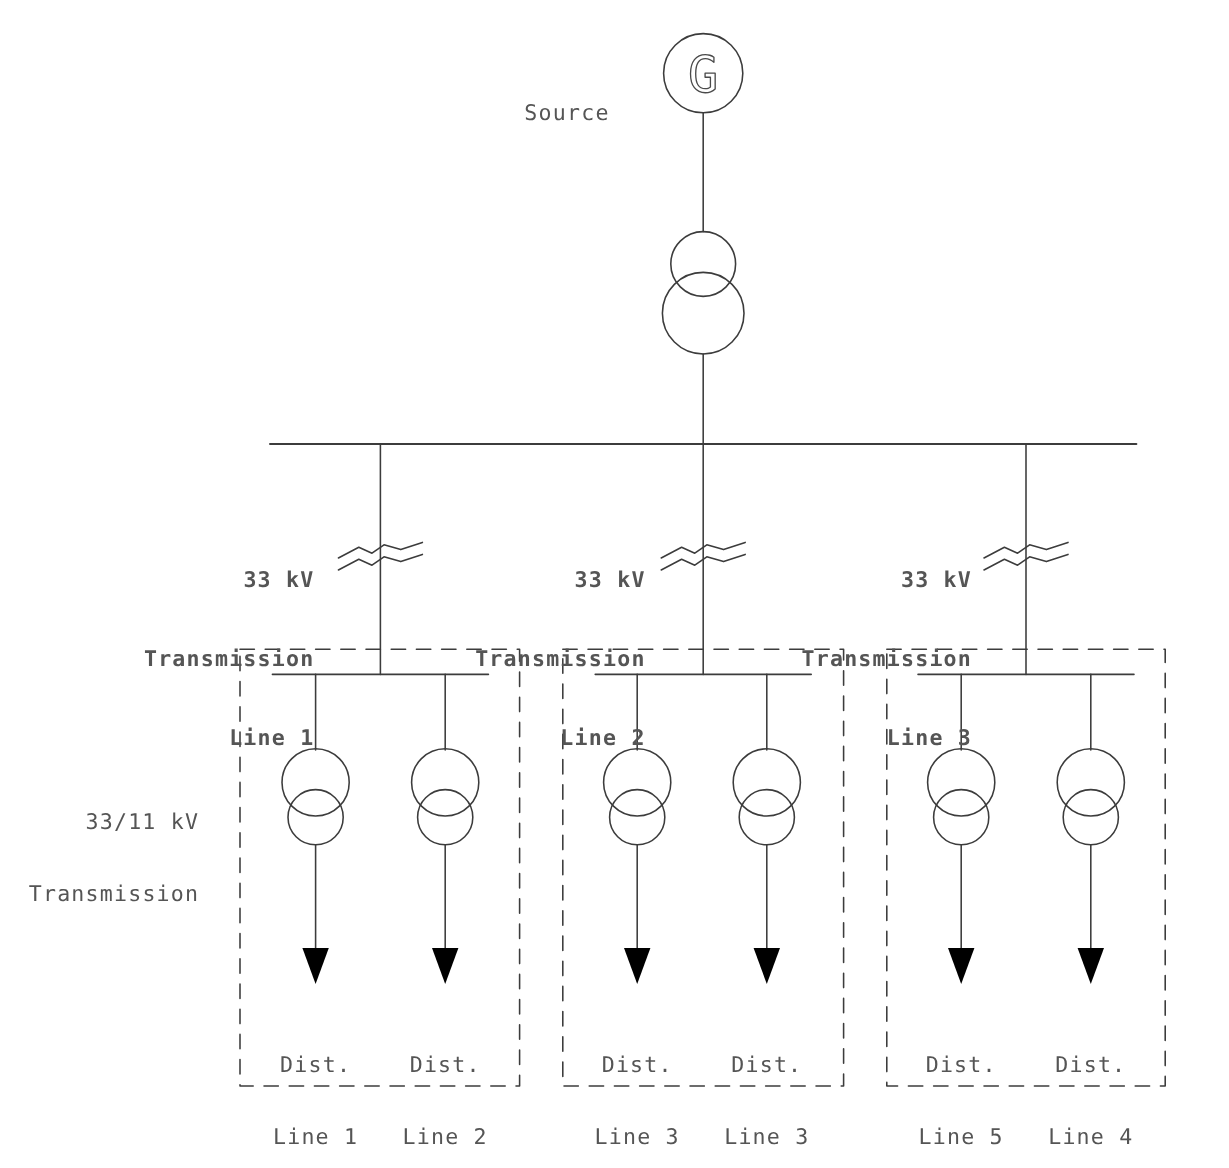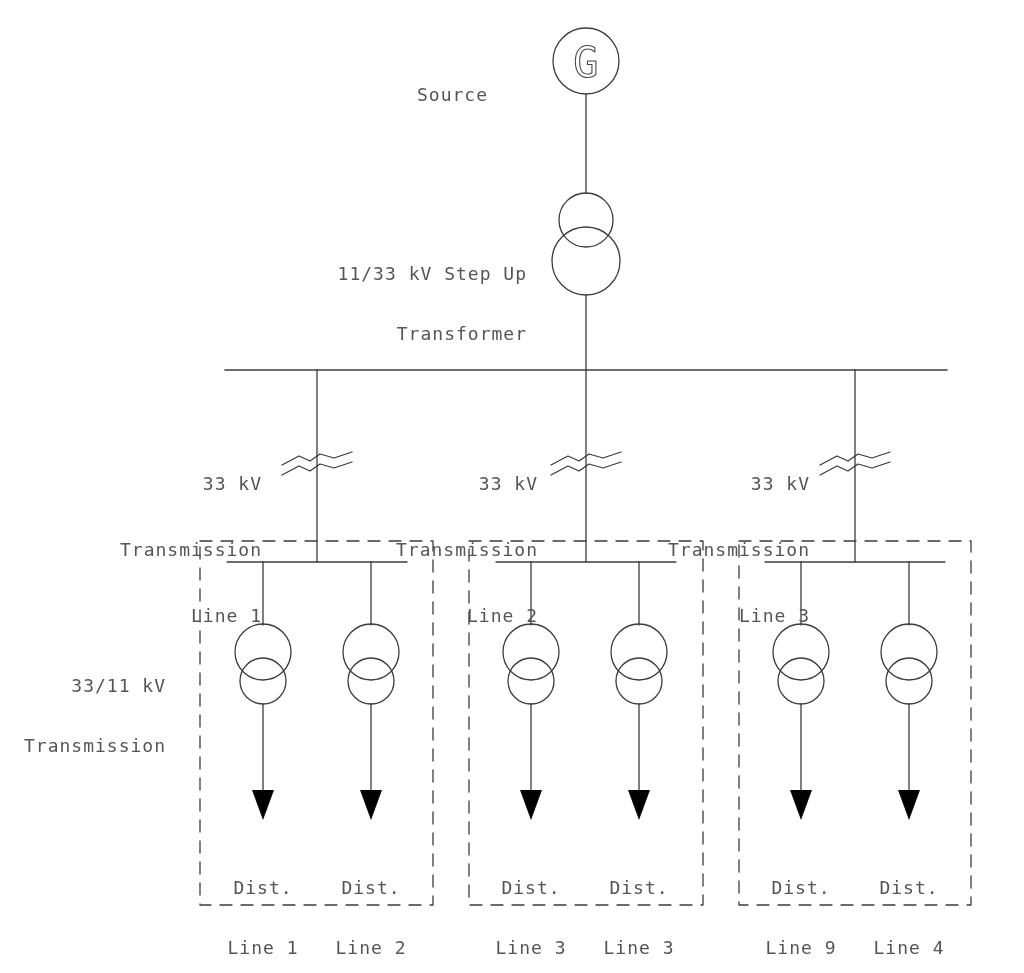--- a/index.html
+++ b/index.html
@@ -26,21 +26,21 @@
     position: absolute;
     font-size: 18px;
     line-height: 20px;
     letter-spacing: 1px;
     color: #555555;
     white-space: pre;
   }
   .lbl div { pointer-events: none; }
   .right { text-align: right; }
   .center { text-align: center; }
-  .trans-lbl { line-height: 22px; }
+  .trans-lbl { line-height: 22px; font-weight: bold; }
 </style>
 </head>
 <body>
 
 <div id="stage">
 
   <svg id="linework" viewBox="0 0 1024 973" fill="none" stroke="#3c3c3c" stroke-width="1.3" stroke-linecap="round" stroke-linejoin="round">
 
     <g>
       <circle cx="586" cy="61" r="33"></circle>
@@ -120,28 +120,24 @@
     </g>
     <g>
       <line x1="909" y1="562" x2="909" y2="625"></line>
       <circle cx="909" cy="652" r="28"></circle>
         <circle cx="909" cy="681" r="23"></circle>
       <line x1="909" y1="704" x2="909" y2="791"></line>
       <polygon points="898,790 920,790 909,820" fill="#000000" stroke="none"></polygon>
     </g>
   </svg>
 
-  <div class="lbl right" style="right:536px; top:45px;">
+  <div class="lbl right" style="right:516px; top:45px;">
     <div>Source</div>
   </div>
 
-  <div class="lbl right" style="right:497px; top:224px;">
-    <div>11/33 kV Step Up</div>
-    <div>Transformer</div>
-  </div>
 
 
   <div class="lbl right trans-lbl" style="right:762px; top:429px;">
     <div>33 kV</div>
     <div>Transmission</div>
     <div>Line 1</div>
   </div>
   <div class="lbl right trans-lbl" style="right:486px; top:429px;">
     <div>33 kV</div>
     <div>Transmission</div>
@@ -169,21 +165,21 @@
   <div class="lbl center" style="left:471px; top:838px; width:120px;">
     <div>Dist.</div>
     <div>Line 3</div>
   </div>
   <div class="lbl center" style="left:579px; top:838px; width:120px;">
     <div>Dist.</div>
     <div>Line 3</div>
   </div>
   <div class="lbl center" style="left:741px; top:838px; width:120px;">
     <div>Dist.</div>
-    <div>Line 9</div>
+    <div>Line 5</div>
   </div>
   <div class="lbl center" style="left:849px; top:838px; width:120px;">
     <div>Dist.</div>
     <div>Line 4</div>
   </div>
 
   <div class="lbl center" style="left:196px; top:934px; width:240px;">
     
   </div>
   <div class="lbl center" style="left:466px; top:934px; width:240px;">

